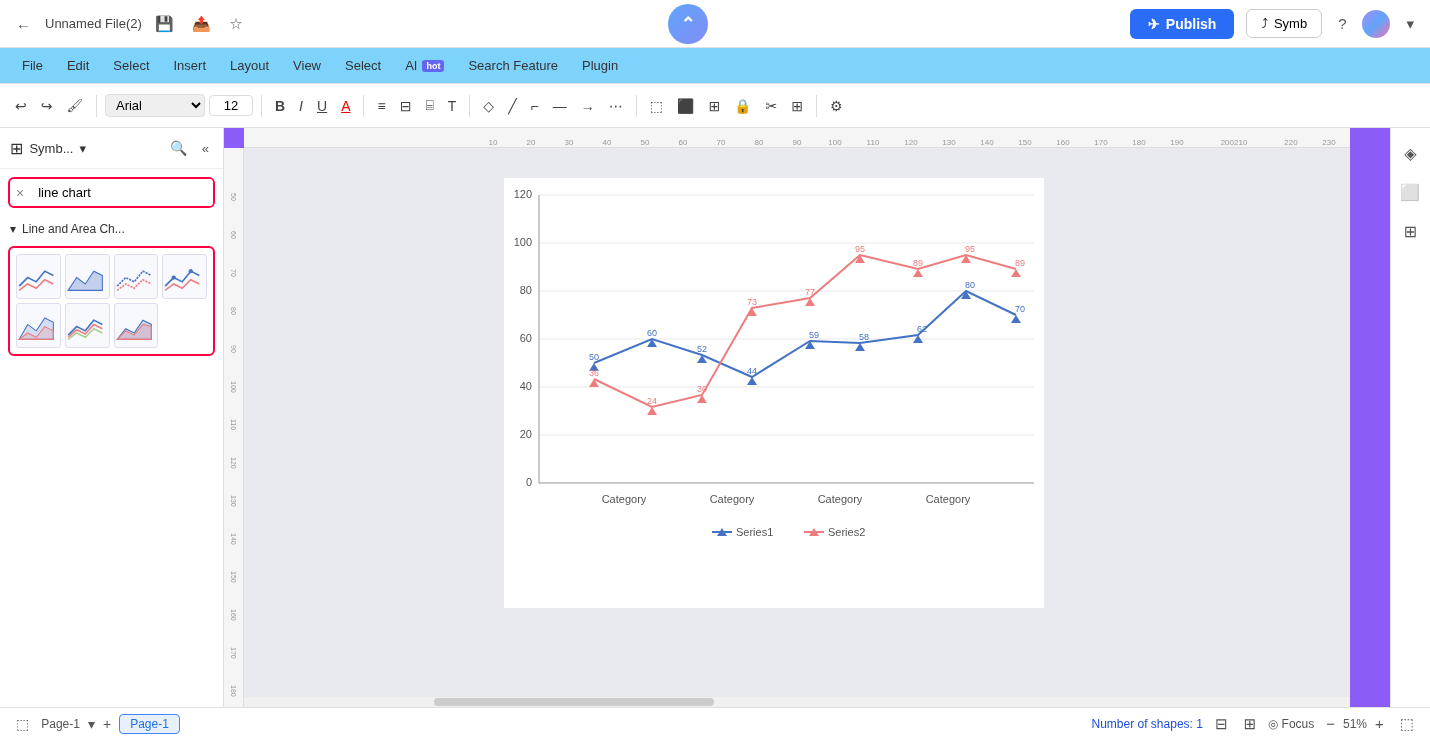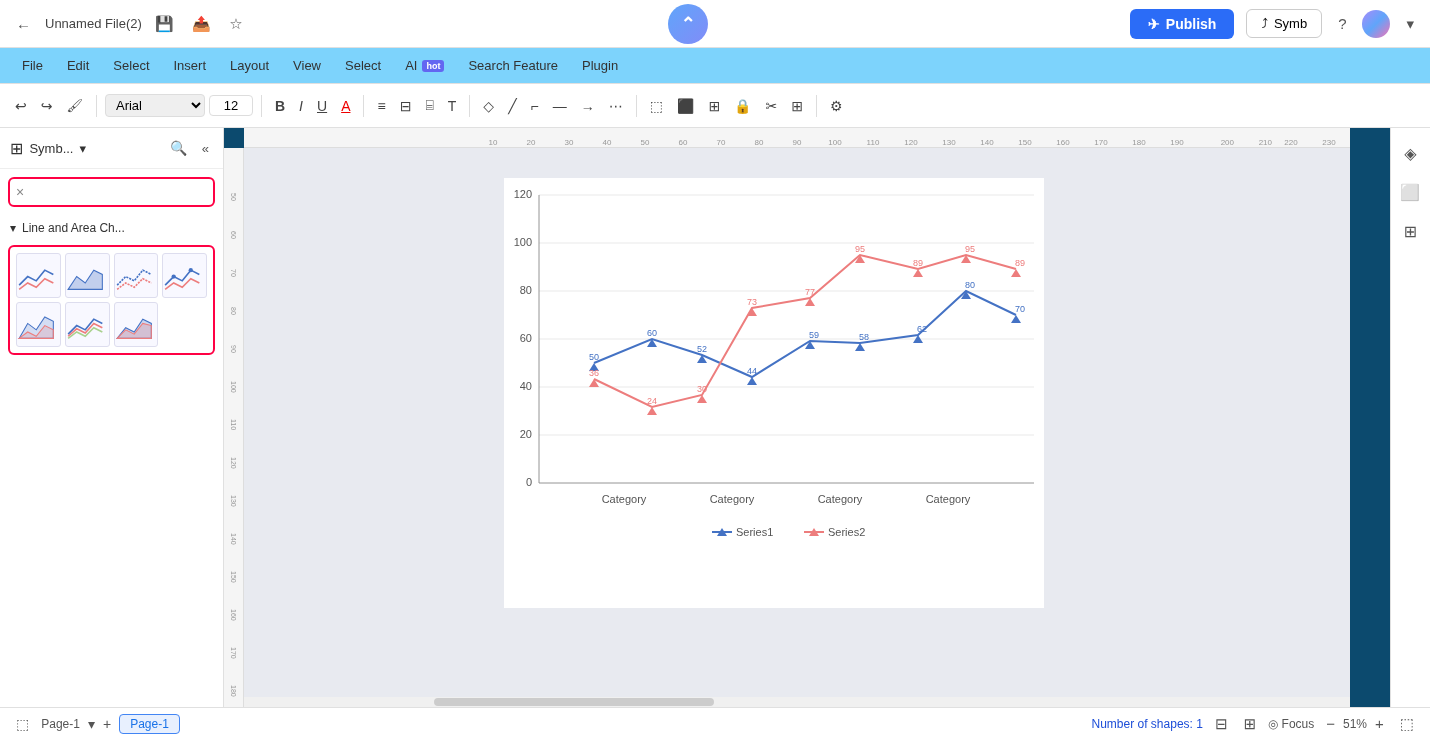--- a/index.html
+++ b/index.html
@@ -90,21 +90,21 @@
     }
     .chart-thumb {
       background: #f8f8ff; border: 1px solid #dde; border-radius: 3px;
       height: 45px; display: flex; align-items: center; justify-content: center;
       cursor: pointer; overflow: hidden;
     }
     .chart-thumb svg { width: 100%; height: 100%; }
 
     
     .canvas-wrapper {
-      flex: 1; position: relative; overflow: hidden; background: #0c4a6e;
+      flex: 1; position: relative; overflow: hidden; background: #8b5cf6;
     }
 
     
     .right-panel {
       width: 40px; background: #fff; border-left: 1px solid #e0e0e0;
       display: flex; flex-direction: column; align-items: center; padding-top: 10px; gap: 8px;
     }
     .right-icon { background: none; border: none; cursor: pointer; padding: 6px; color: #555; font-size: 16px; border-radius: 4px; }
 
     
@@ -208,20 +208,21 @@
         <span>▾</span>
       </div>
       <div class="panel-header-right">
         <button class="icon-btn" style="font-size:14px;">🔍</button>
         <button class="icon-btn" style="font-size:13px;">«</button>
       </div>
     </div>
 
     <div class="search-box">
       <button class="search-close">×</button>
+      <input class="search-input" value="line chart" type="text" style="">
 
     </div>
 
     <div class="category-header">
       <span>▾</span>
       <span>Line and Area Ch...</span>
     </div>
 
     <div class="chart-grid">
 
@@ -291,21 +292,21 @@
         <span style="font-size:8px;color:#999;width:38px;text-align:center;">110</span>
         <span style="font-size:8px;color:#999;width:38px;text-align:center;">120</span>
         <span style="font-size:8px;color:#999;width:38px;text-align:center;">130</span>
         <span style="font-size:8px;color:#999;width:38px;text-align:center;">140</span>
         <span style="font-size:8px;color:#999;width:38px;text-align:center;">150</span>
         <span style="font-size:8px;color:#999;width:38px;text-align:center;">160</span>
         <span style="font-size:8px;color:#999;width:38px;text-align:center;">170</span>
         <span style="font-size:8px;color:#999;width:38px;text-align:center;">180</span>
         <span style="font-size:8px;color:#999;width:38px;text-align:center;">190</span>
         <span style="font-size:8px;color:#999;width:38px;text-align:right;">200</span>
-        <span style="font-size:8px;color:#999;width:38px;text-align:right;">210</span>
+        <span style="font-size:8px;color:#999;width:38px;text-align:left;">210</span>
         <span style="font-size:8px;color:#999;width:38px;text-align:center;">220</span>
         <span style="font-size:8px;color:#999;width:38px;text-align:center;margin-top:40px;">230</span>
         <span style="font-size:8px;color:#999;width:38px;text-align:center;">240</span>
 
       </div>
     </div>
 
     <div style="position:absolute;top:20px;left:0;width:20px;bottom:32px;background:#f5f5f5;border-right:1px solid #ddd;z-index:10;overflow:hidden;">
       <div style="display:flex;flex-direction:column;padding-top:30px;gap:0;">
         <span style="font-size:7px;color:#999;height:38px;display:flex;align-items:center;justify-content:center;writing-mode:vertical-lr;">50</span>

